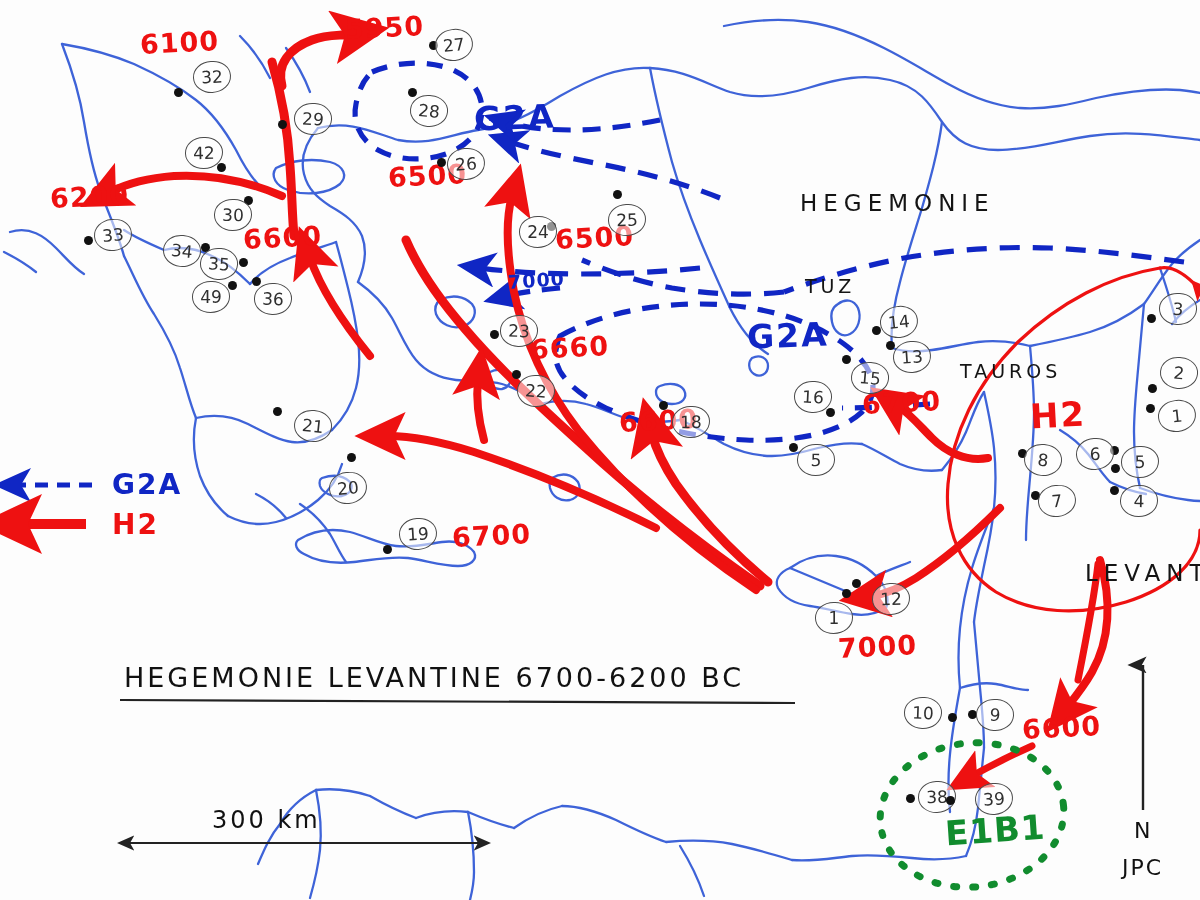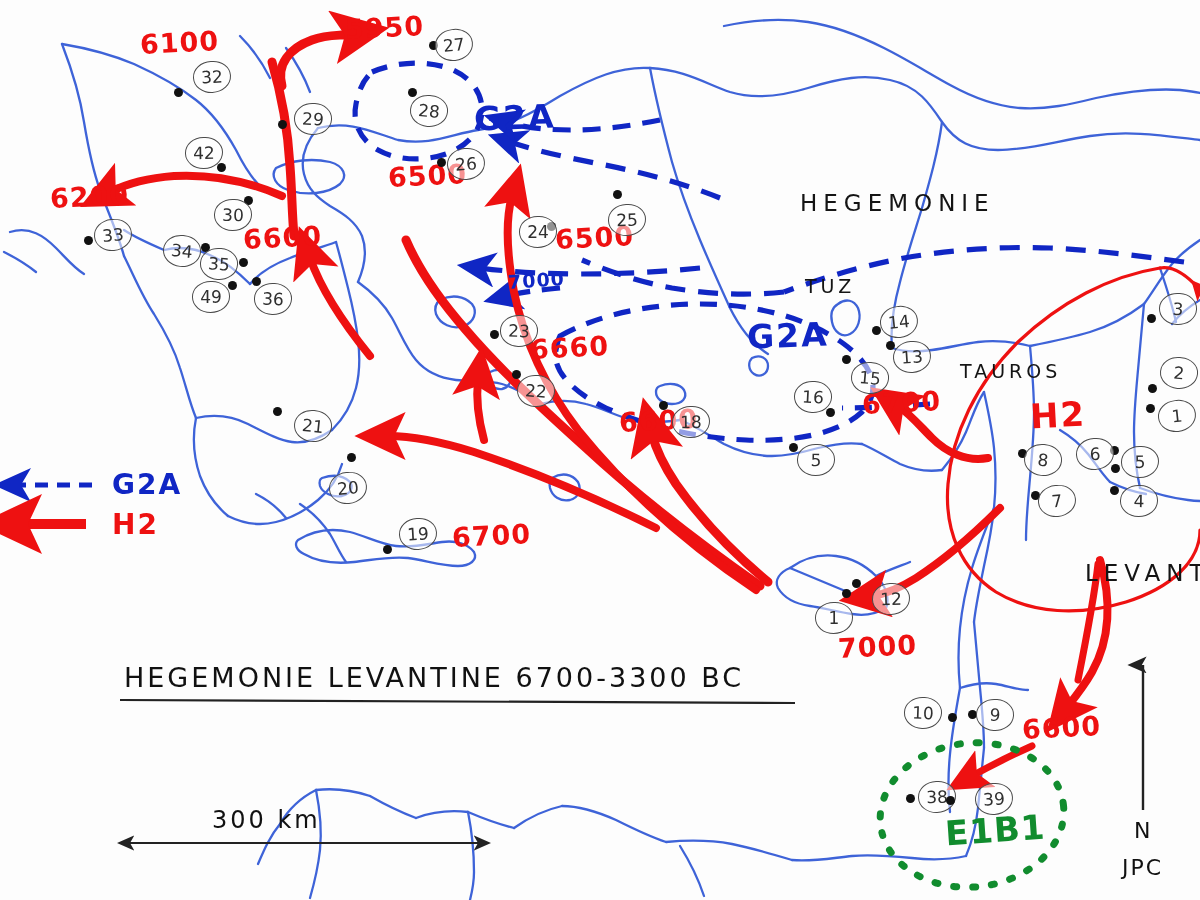--- a/index.html
+++ b/index.html
@@ -360,21 +360,21 @@
     <g>
       <line x1="1143" y1="810" x2="1143" y2="665" stroke="#222" stroke-width="2.4" marker-end="url(#blackArrowUp)"></line>
     </g>
 
     <g>
       <line x1="92" y1="485" x2="16" y2="485" stroke="#1026c4" stroke-width="5" stroke-dasharray="13 9" marker-end="url(#blueArrow)"></line>
       <line x1="86" y1="524" x2="20" y2="524" stroke="#ee1111" stroke-width="10" marker-end="url(#redArrowBig)"></line>
     </g>
   </svg>
 
-  <div class="hand-label map-title" style="left:124px; top:662px;">HEGEMONIE LEVANTINE 6700-3300 BC</div>
+  <div class="hand-label map-title" style="left:124px; top:662px;">HEGEMONIE LEVANTINE 6700-6200 BC</div>
 
   <div class="hand-label scale-text" style="left:212px; top:806px;">300 km</div>
 
   <div class="hand-label compass-text" style="left:1134px; top:818px;">N</div>
   <div class="hand-label compass-text" style="left:1122px; top:855px;">JPC</div>
 
   <div class="hand-label legend-text-blue" style="left:112px; top:468px;">G2A</div>
   <div class="hand-label legend-text-red" style="left:112px; top:508px;">H2</div>
 
   <div class="hand-label region-name" style="left:800px; top:190px;">HEGEMONIE</div>

